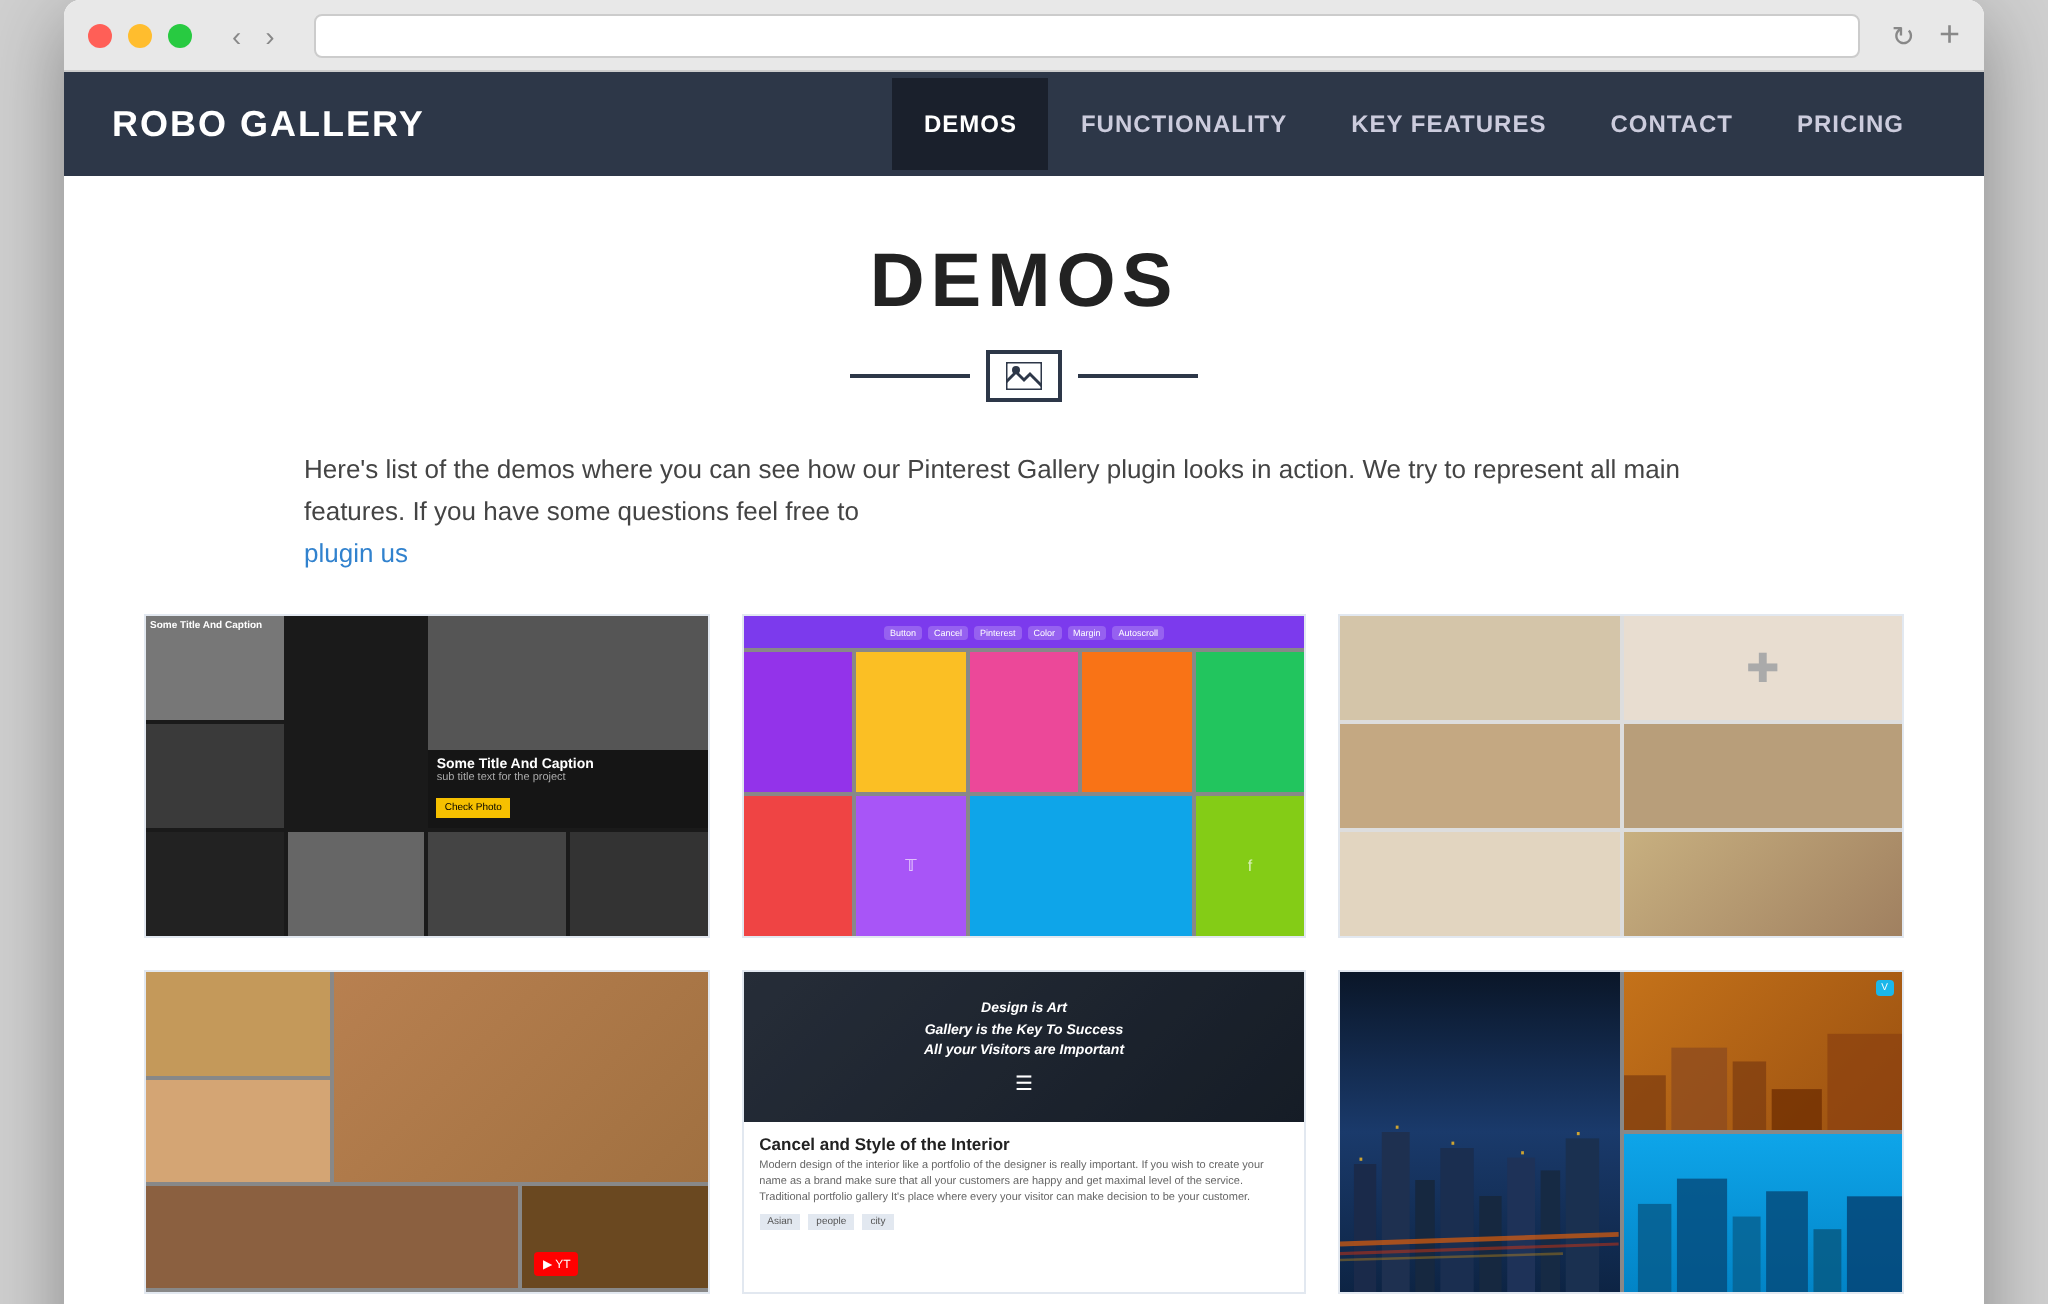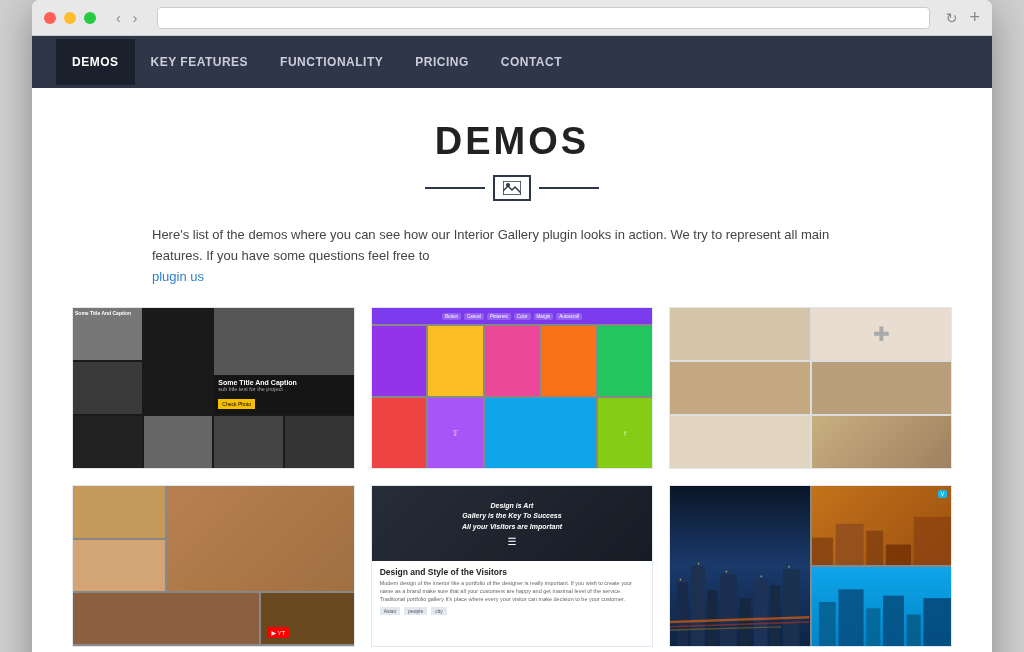--- a/index.html
+++ b/index.html
@@ -231,35 +231,36 @@
     <div class="browser-nav-btns">
       <button class="browser-nav-btn">‹</button>
       <button class="browser-nav-btn">›</button>
     </div>
     <div class="browser-address-bar"></div>
     <span class="browser-refresh">↻</span>
     <span class="browser-plus">+</span>
   </div>
 
   <nav class="site-nav">
+    <div class="site-logo">ROBO GALLERY</div>
     <ul class="nav-links">
       <li>
         <a href="#" class="active">DEMOS</a>
       </li>
       <li>
+        <a href="#">FUNCTIONALITY</a>
+      </li>
+      <li>
         <a href="#">KEY FEATURES</a>
       </li>
       <li>
-        <a href="#">FUNCTIONALITY</a>
+        <a href="#">CONTACT</a>
       </li>
       <li>
         <a href="#">PRICING</a>
-      </li>
-      <li>
-        <a href="#">CONTACT</a>
       </li>
     </ul>
   </nav>
 
   <div class="page-content">
 
     <div class="page-header">
       <h1 class="page-title">DEMOS</h1>
       <div class="page-title-icon">
         <div class="title-line"></div>
@@ -268,21 +269,21 @@
             <rect x="0" y="0" width="18" height="14" rx="1" fill="none" stroke="#2d3748" stroke-width="1.5"></rect>
             <circle cx="5" cy="4" r="2" fill="#2d3748"></circle>
             <polyline points="0,10 5,5 9,9 12,6 18,12" fill="none" stroke="#2d3748" stroke-width="1.5"></polyline>
           </svg>
         </div>
         <div class="title-line"></div>
       </div>
     </div>
 
     <p class="page-description">
-      <span>Here's list of the demos where you can see how our Interior Gallery plugin looks in action. We try to represent all main features. If you have some questions feel free to</span><br>
+      <span>Here's list of the demos where you can see how our Pinterest Gallery plugin looks in action. We try to represent all main features. If you have some questions feel free to</span><br>
       <a href="#" class="contact-link">plugin us</a>
     </p>
 
     <div class="gallery-grid">
 
       <div class="gallery-item">
         <div class="demo-thumb">
           <div class="demo1" style="width:100%;height:100%;display:grid;grid-template-columns:repeat(4,1fr);grid-template-rows:repeat(3,1fr);gap:2px;background:#1a1a1a;">
             <div class="demo1-cell light" style="position:relative;grid-column:1;grid-row:1;">
               <div style="position:absolute;top:2px;left:2px;color:#fff;font-size:5px;font-weight:bold;">Some Title And Caption</div>
@@ -387,21 +388,21 @@
               <div style="position:relative;z-index:1;text-align:center;color:#fff;padding:6px;">
                 <div style="font-size:7px;font-style:italic;line-height:1.5;font-weight:bold;">
                   <div>Design is Art</div>
                   <div>Gallery is the Key To Success</div>
                   <div>All your Visitors are Important</div>
                 </div>
                 <div style="margin-top:4px;font-size:10px;">☰</div>
               </div>
             </div>
             <div style="padding:6px 8px;flex:1;overflow:hidden;">
-              <div style="font-size:8.5px;font-weight:bold;color:#222;margin-bottom:3px;">Design and Style of the Visitors</div>
+              <div style="font-size:8.5px;font-weight:bold;color:#222;margin-bottom:3px;">Cancel and Style of the Interior</div>
               <div style="font-size:5.5px;color:#666;line-height:1.4;">Modern design of the interior like a portfolio of the designer is really important. If you wish to create your name as a brand make sure that all your customers are happy and get maximal level of the service. Traditional portfolio gallery It's place where every your visitor can make decision to be your customer.</div>
               <div style="display:flex;gap:4px;margin-top:4px;">
                 <span style="font-size:5px;background:#e2e8f0;padding:1px 4px;color:#555;">Asian</span>
                 <span style="font-size:5px;background:#e2e8f0;padding:1px 4px;color:#555;">people</span>
                 <span style="font-size:5px;background:#e2e8f0;padding:1px 4px;color:#555;">city</span>
               </div>
             </div>
           </div>
         </div>
       </div>

